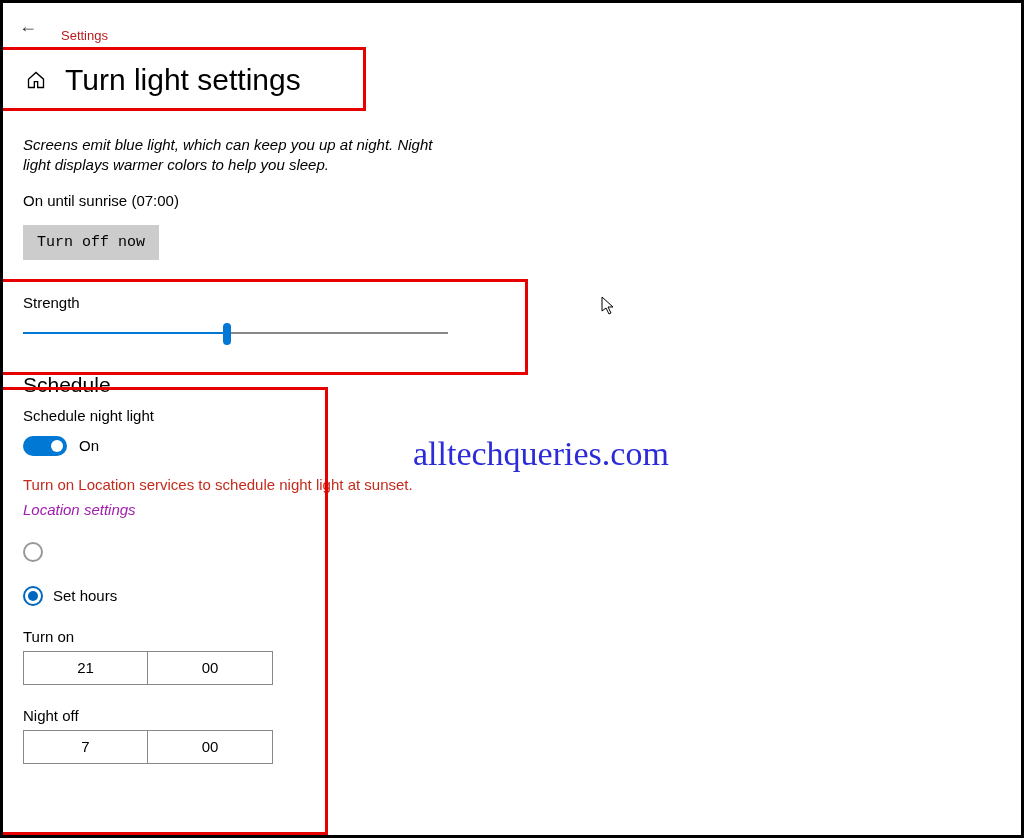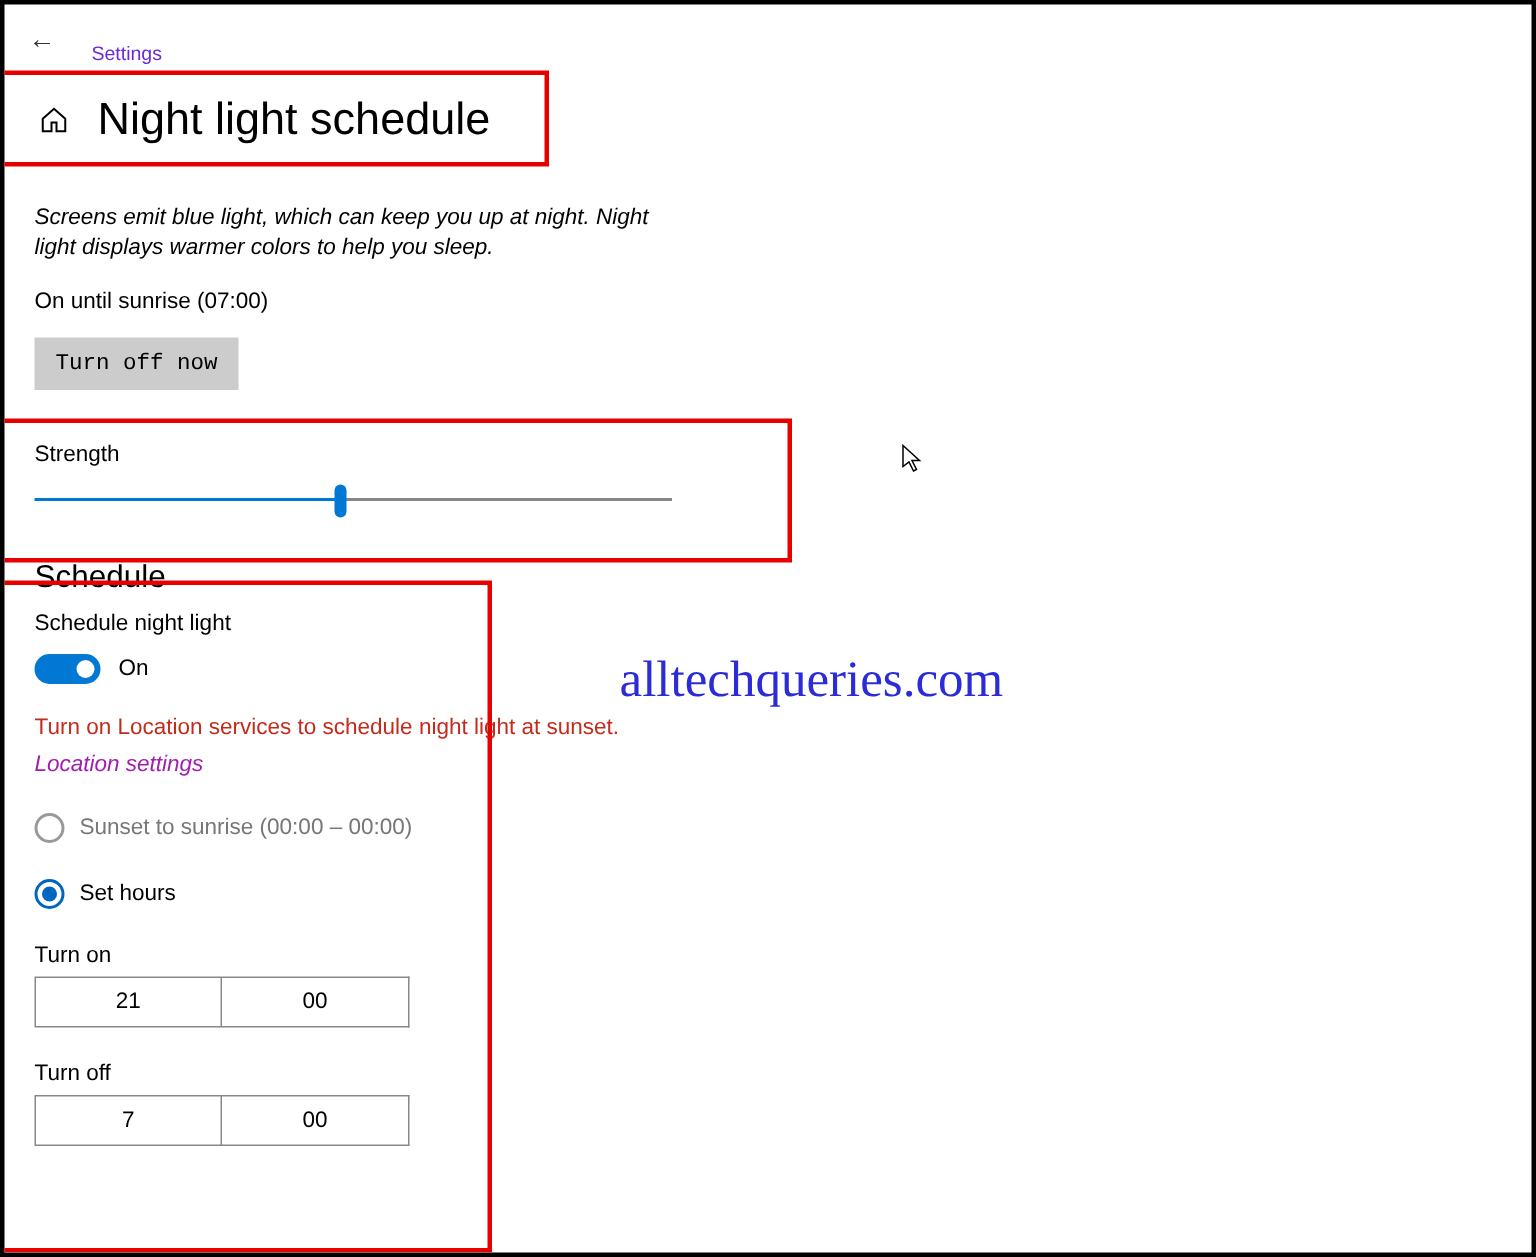--- a/index.html
+++ b/index.html
@@ -21,21 +21,21 @@
     gap: 24px;
   }
   .back-arrow {
     font-size: 18px;
     color: #333;
     cursor: pointer;
     line-height: 1;
   }
   .topbar-title {
     font-size: 13px;
-    color: #6d28d9;
+    color: #b91c1c;
     margin-top: 19px;
   }
   .content {
     padding: 10px 10px 10px 20px;
     position: relative;
   }
   .hdr-row {
     display: flex;
     align-items: center;
     gap: 18px;
@@ -233,21 +233,21 @@
   <div class="hl" style="left:-5px; top:232px; width:530px; height:96px;"></div>
   <div class="hl" style="left:-5px; top:340px; width:330px; height:448px;"></div>
 
   
   <div class="hdr-row">
     <span class="home-icon">
       <svg viewBox="0 0 24 24" width="20" height="20" fill="none" stroke="#000" stroke-width="1.6">
         <path d="M3 11 L12 3 L21 11 V21 H14 V14 H10 V21 H3 Z"></path>
       </svg>
     </span>
-    <h1 class="page-title">Night light schedule</h1>
+    <h1 class="page-title">Turn light settings</h1>
   </div>
 
   <div class="desc">Screens emit blue light, which can keep you up at night. Night light displays warmer colors to help you sleep.</div>
 
   <div class="status-line">On until sunrise (07:00)</div>
 
   <button class="btn">Turn off now</button>
 
   
   <div style="margin-top:34px;">
@@ -268,37 +268,36 @@
       <div class="toggle-knob"></div>
     </div>
     <span>On</span>
   </div>
 
   <div class="warn-text">Turn on Location services to schedule night light at sunset.</div>
   <div class="link-text">Location settings</div>
 
   <div class="radio-row">
     <span class="radio-outer disabled"></span>
-    <span class="radio-label disabled">Sunset to sunrise (00:00 – 00:00)</span>
   </div>
 
   <div class="radio-row">
     <span class="radio-outer selected">
       <span class="radio-dot"></span>
     </span>
     <span class="radio-label">Set hours</span>
   </div>
 
   <div class="time-label">Turn on</div>
   <div class="time-row">
     <div class="time-box">21</div>
     <div class="time-box">00</div>
   </div>
 
-  <div class="time-label">Turn off</div>
+  <div class="time-label">Night off</div>
   <div class="time-row">
     <div class="time-box">7</div>
     <div class="time-box">00</div>
   </div>
 </div>
 
 <div class="watermark">alltechqueries.com</div>
 
 <div class="cursor">
   <svg width="16" height="20" viewBox="0 0 16 20">

